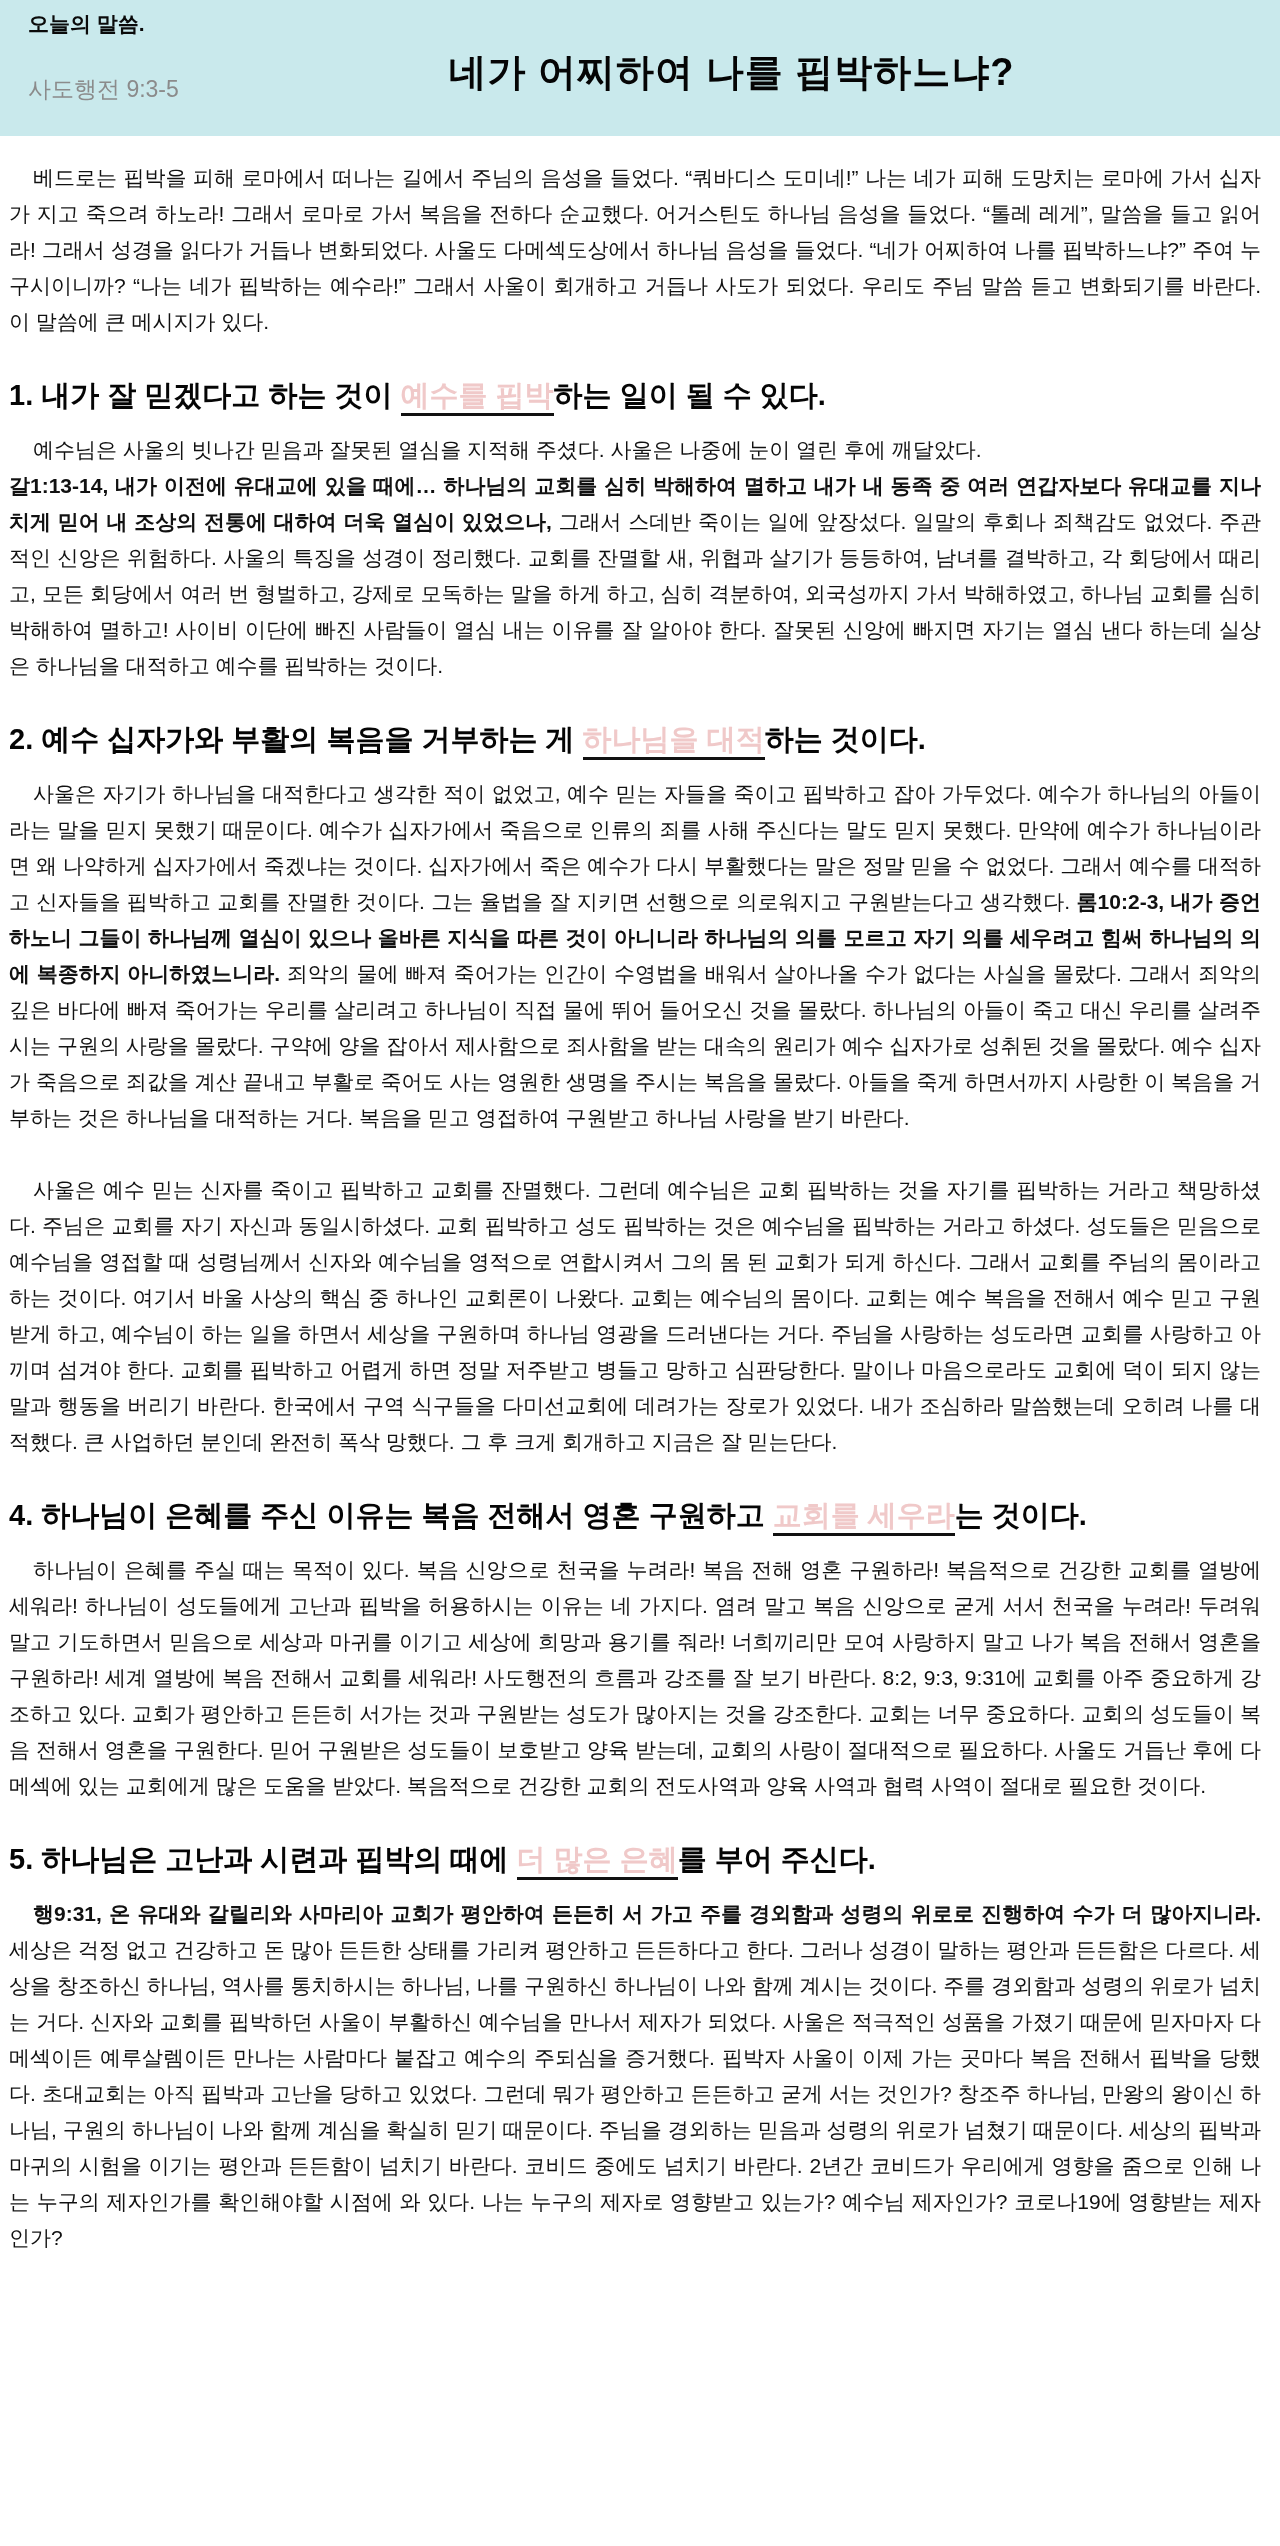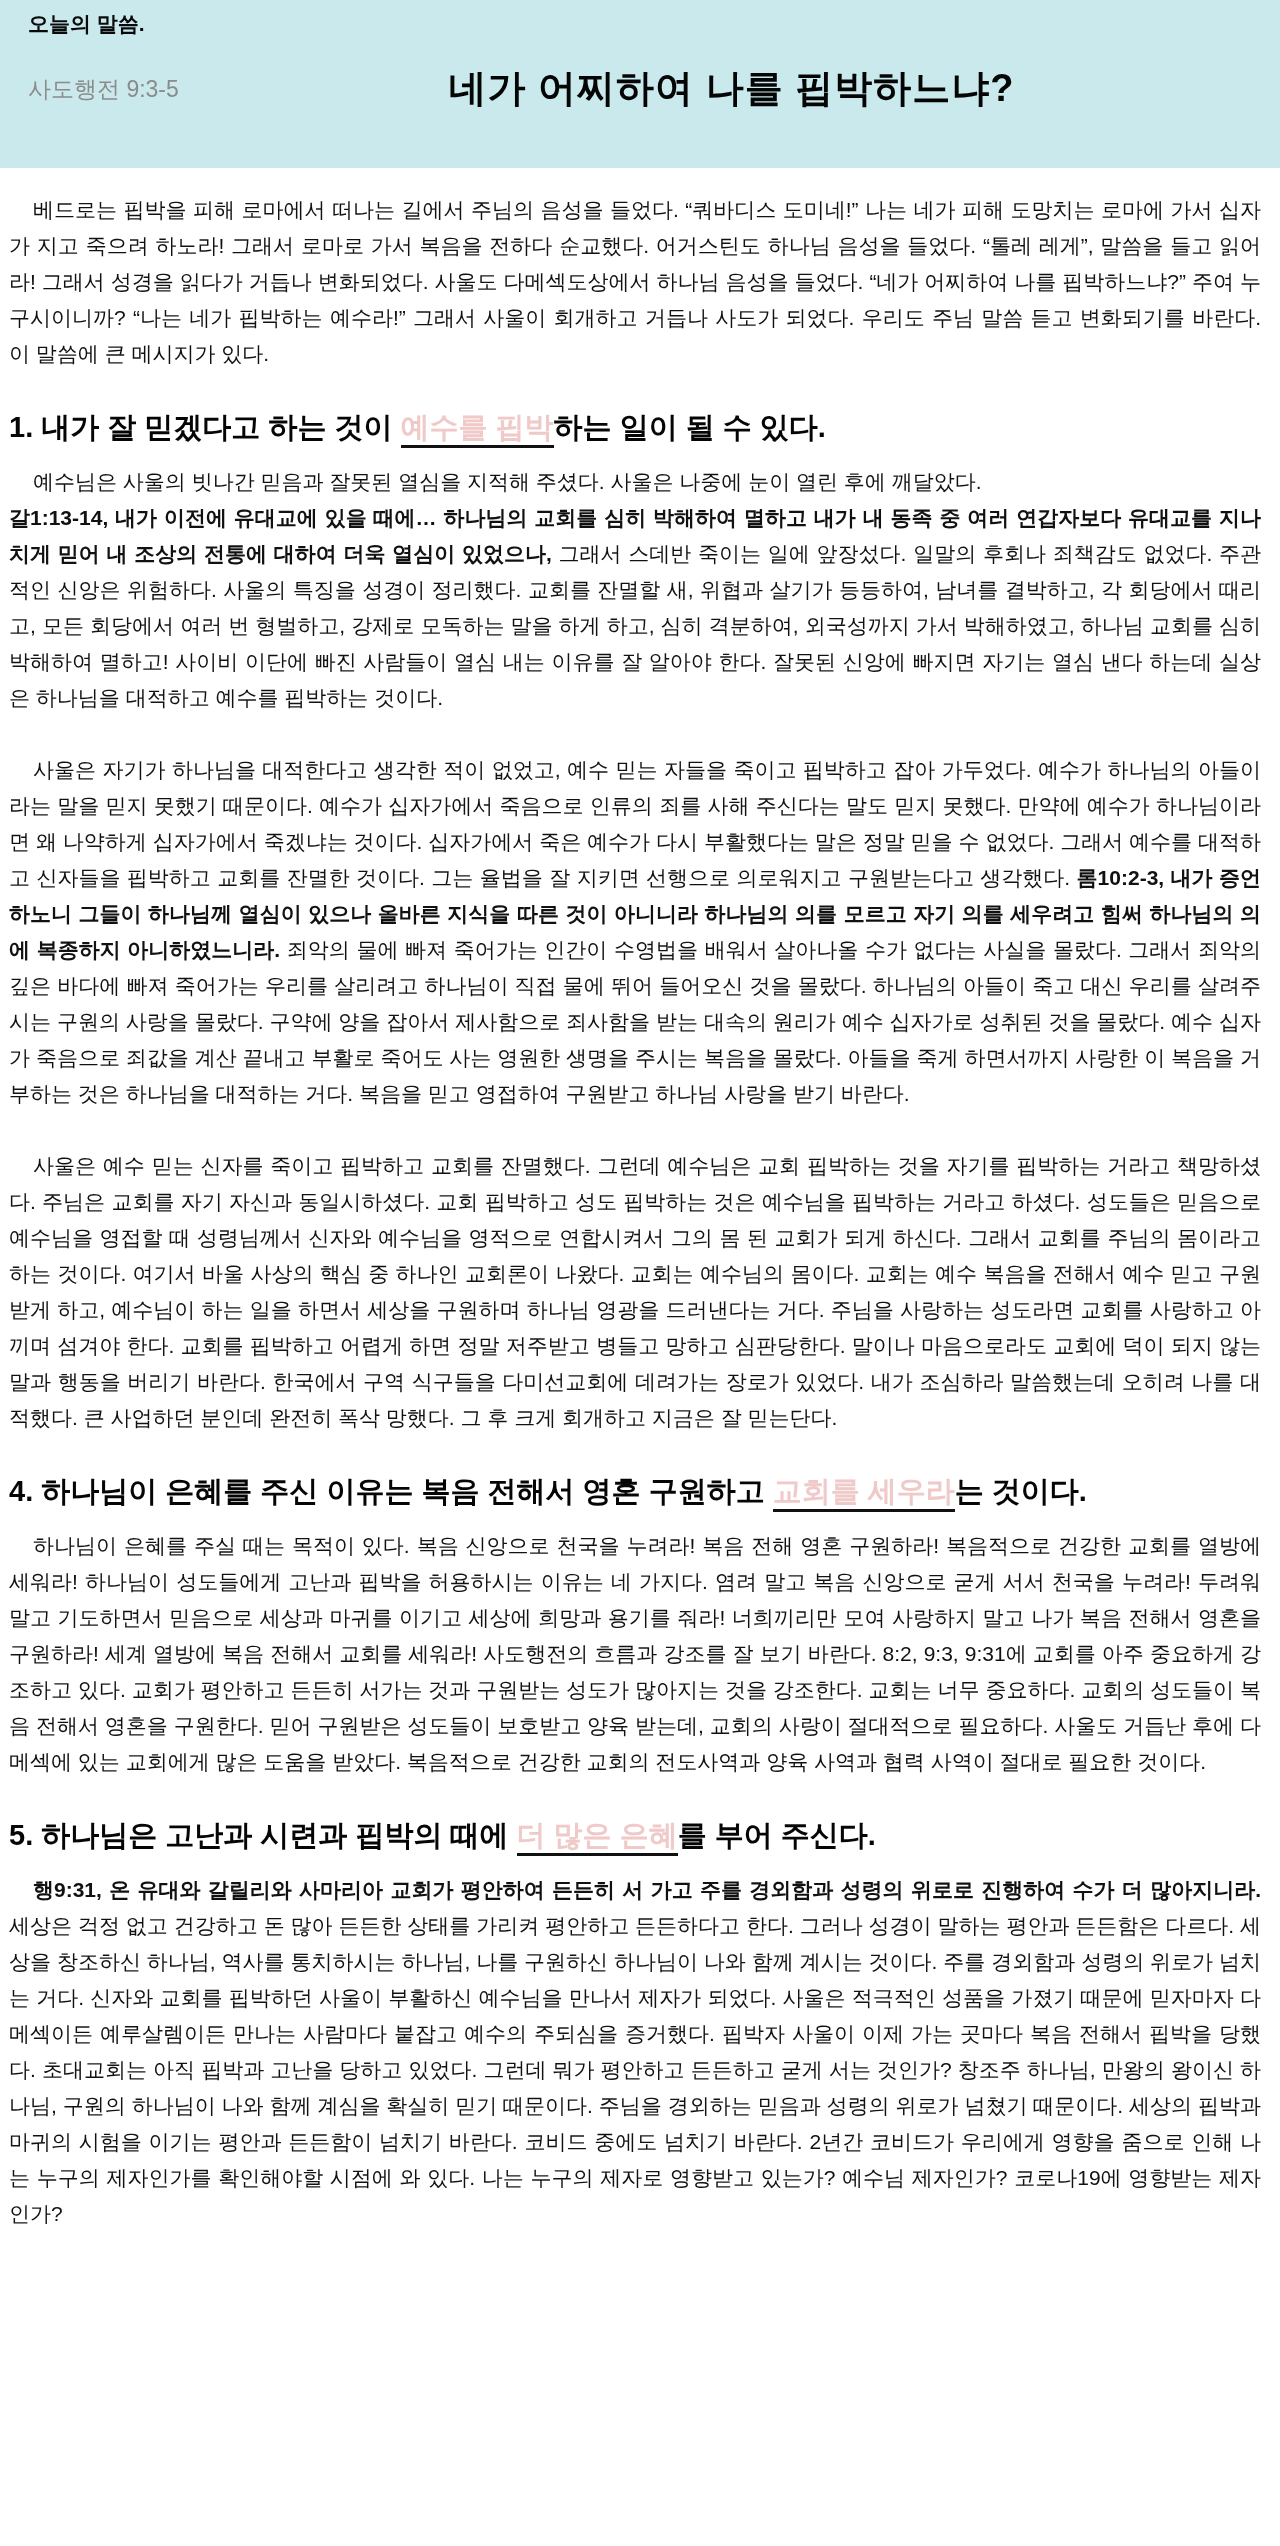--- a/index.html
+++ b/index.html
@@ -14,21 +14,21 @@
   body{
     width:1280px;
     min-height:2546px;
     font-family:"Liberation Sans","DejaVu Sans",sans-serif;
     color:var(--body-text);
   }
   .page{width:1280px;}
   
   .header{
     background:var(--header-bg);
-    height:168px;
+    height:136px;
     display:flex;
     align-items:center;
     padding:0 20px 0 28px;
   }
   .header-left{
     width:175px;
     flex:0 0 auto;
     align-self:flex-start;
     padding-top:10px;
   }
@@ -97,20 +97,21 @@
     <div id="sections">
   <section class="section">
     <h2 class="section-heading"><span class="h-pre">1. 내가 잘 믿겠다고 하는 것이 </span><span class="h-highlight">예수를 핍박</span><span class="h-post">하는 일이 될 수 있다.</span></h2>
     <div class="section-body">
             <p class="para indent"><span class="">예수님은 사울의 빗나간 믿음과 잘못된 열심을 지적해 주셨다. 사울은 나중에 눈이 열린 후에 깨달았다.</span></p>
             <p class="para"><span class="bold">갈1:13-14, 내가 이전에 유대교에 있을 때에… 하나님의 교회를 심히 박해하여 멸하고 내가 내 동족 중 여러 연갑자보다 유대교를 지나치게 믿어 내 조상의 전통에 대하여 더욱 열심이 있었으나, </span><span class="">그래서 스데반 죽이는 일에 앞장섰다. 일말의 후회나 죄책감도 없었다. 주관적인 신앙은 위험하다. 사울의 특징을 성경이 정리했다. 교회를 잔멸할 새, 위협과 살기가 등등하여, 남녀를 결박하고, 각 회당에서 때리고, 모든 회당에서 여러 번 형벌하고, 강제로 모독하는 말을 하게 하고, 심히 격분하여, 외국성까지 가서 박해하였고, 하나님 교회를 심히 박해하여 멸하고! 사이비 이단에 빠진 사람들이 열심 내는 이유를 잘 알아야 한다. 잘못된 신앙에 빠지면 자기는 열심 낸다 하는데 실상은 하나님을 대적하고 예수를 핍박하는 것이다.</span></p>
           </div>
   </section>
 
   <section class="section">
+    <h2 class="section-heading"><span class="h-pre">2. 예수 십자가와 부활의 복음을 거부하는 게 </span><span class="h-highlight">하나님을 대적</span><span class="h-post">하는 것이다.</span></h2>
     <div class="section-body">
             <p class="para indent"><span class="">사울은 자기가 하나님을 대적한다고 생각한 적이 없었고, 예수 믿는 자들을 죽이고 핍박하고 잡아 가두었다. 예수가 하나님의 아들이라는 말을 믿지 못했기 때문이다. 예수가 십자가에서 죽음으로 인류의 죄를 사해 주신다는 말도 믿지 못했다. 만약에 예수가 하나님이라면 왜 나약하게 십자가에서 죽겠냐는 것이다. 십자가에서 죽은 예수가 다시 부활했다는 말은 정말 믿을 수 없었다. 그래서 예수를 대적하고 신자들을 핍박하고 교회를 잔멸한 것이다. 그는 율법을 잘 지키면 선행으로 의로워지고 구원받는다고 생각했다. </span><span class="bold">롬10:2-3, 내가 증언하노니 그들이 하나님께 열심이 있으나 올바른 지식을 따른 것이 아니니라 하나님의 의를 모르고 자기 의를 세우려고 힘써 하나님의 의에 복종하지 아니하였느니라. </span><span class="">죄악의 물에 빠져 죽어가는 인간이 수영법을 배워서 살아나올 수가 없다는 사실을 몰랐다. 그래서 죄악의 깊은 바다에 빠져 죽어가는 우리를 살리려고 하나님이 직접 물에 뛰어 들어오신 것을 몰랐다. 하나님의 아들이 죽고 대신 우리를 살려주시는 구원의 사랑을 몰랐다. 구약에 양을 잡아서 제사함으로 죄사함을 받는 대속의 원리가 예수 십자가로 성취된 것을 몰랐다. 예수 십자가 죽음으로 죄값을 계산 끝내고 부활로 죽어도 사는 영원한 생명을 주시는 복음을 몰랐다. 아들을 죽게 하면서까지 사랑한 이 복음을 거부하는 것은 하나님을 대적하는 거다. 복음을 믿고 영접하여 구원받고 하나님 사랑을 받기 바란다.</span></p>
           </div>
   </section>
 
   <section class="section">
     <div class="section-body">
             <p class="para indent"><span class="">사울은 예수 믿는 신자를 죽이고 핍박하고 교회를 잔멸했다. 그런데 예수님은 교회 핍박하는 것을 자기를 핍박하는 거라고 책망하셨다. 주님은 교회를 자기 자신과 동일시하셨다. 교회 핍박하고 성도 핍박하는 것은 예수님을 핍박하는 거라고 하셨다. 성도들은 믿음으로 예수님을 영접할 때 성령님께서 신자와 예수님을 영적으로 연합시켜서 그의 몸 된 교회가 되게 하신다. 그래서 교회를 주님의 몸이라고 하는 것이다. 여기서 바울 사상의 핵심 중 하나인 교회론이 나왔다. 교회는 예수님의 몸이다. 교회는 예수 복음을 전해서 예수 믿고 구원받게 하고, 예수님이 하는 일을 하면서 세상을 구원하며 하나님 영광을 드러낸다는 거다. 주님을 사랑하는 성도라면 교회를 사랑하고 아끼며 섬겨야 한다. 교회를 핍박하고 어렵게 하면 정말 저주받고 병들고 망하고 심판당한다. 말이나 마음으로라도 교회에 덕이 되지 않는 말과 행동을 버리기 바란다. 한국에서 구역 식구들을 다미선교회에 데려가는 장로가 있었다. 내가 조심하라 말씀했는데 오히려 나를 대적했다. 큰 사업하던 분인데 완전히 폭삭 망했다. 그 후 크게 회개하고 지금은 잘 믿는단다.</span></p>
           </div>
   </section>

